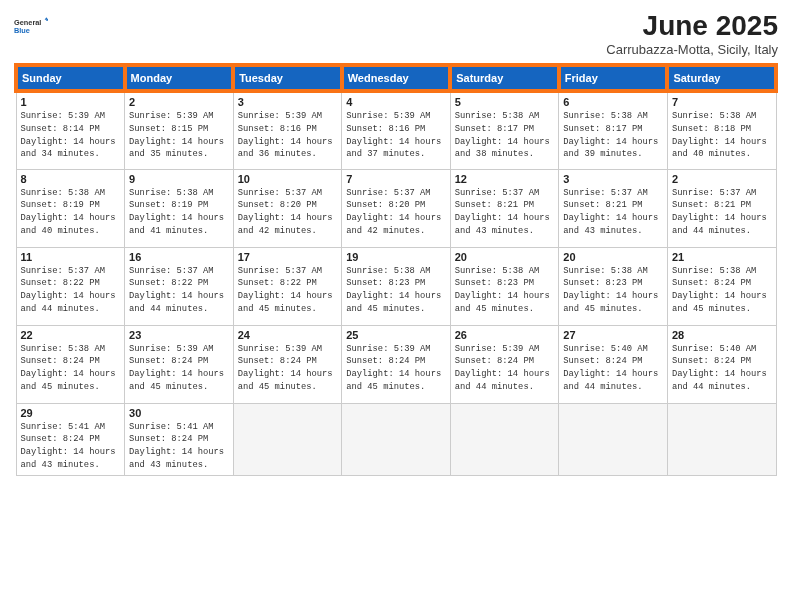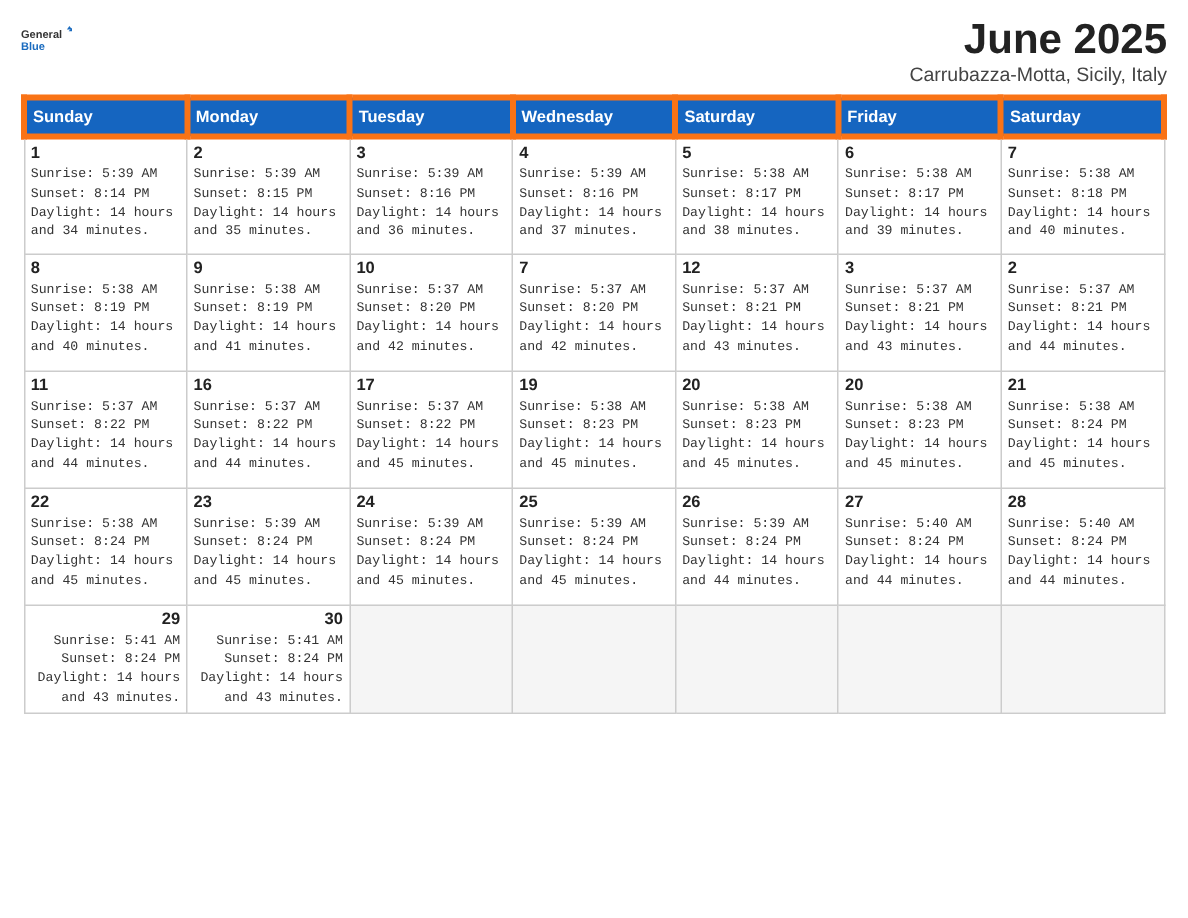--- a/index.html
+++ b/index.html
@@ -71,21 +71,20 @@
       margin-bottom: 2px;
     }
     .day-info {
       font-size: 8.8px;
       color: #333;
       line-height: 1.45;
       font-family: Liberation Mono, monospace;
     }
     .last-row td {
       height: 68px;
-      text-align: right;
     }
   </style>
 </head>
 <body>
 
 <div class="page">
   <div class="header">
     <div class="logo">
   <svg width="34" height="34" viewBox="0 0 60 34">
     <text x="0" y="14" font-size="13" font-weight="bold" fill="#333" font-family="Arial">General</text>

